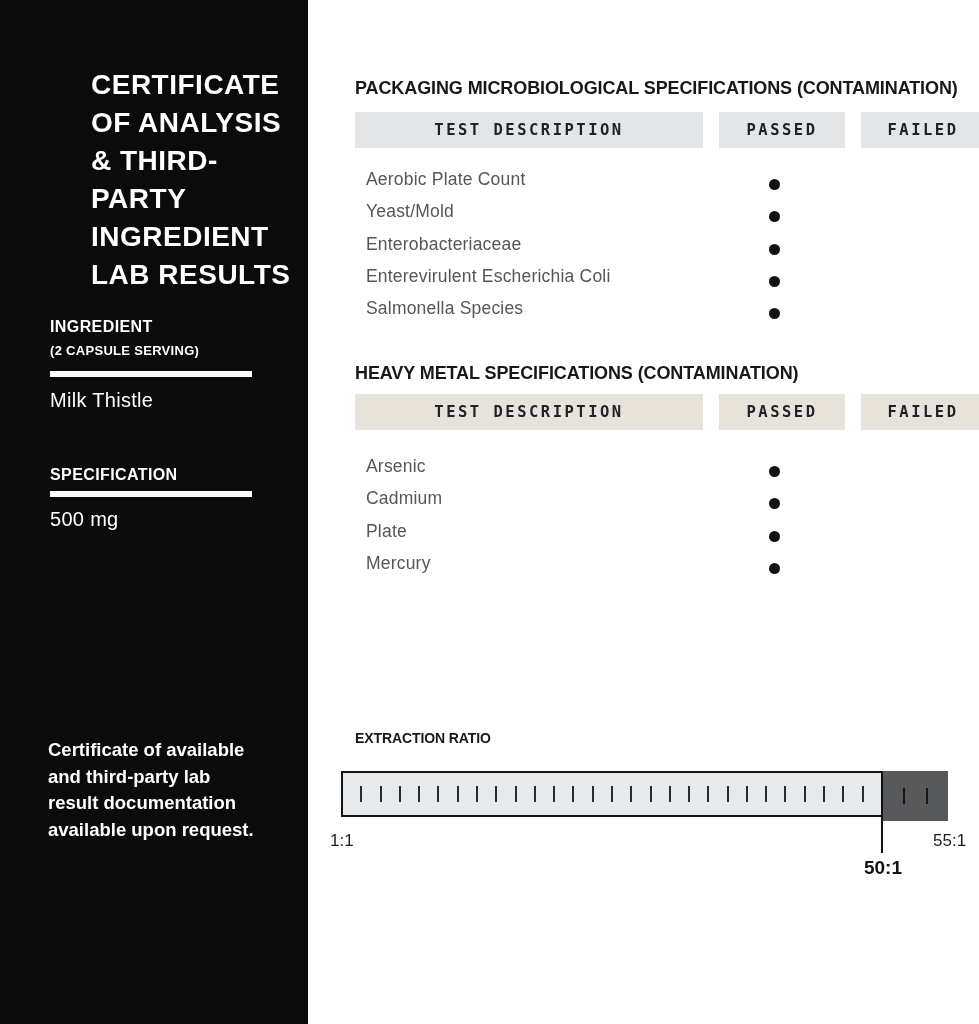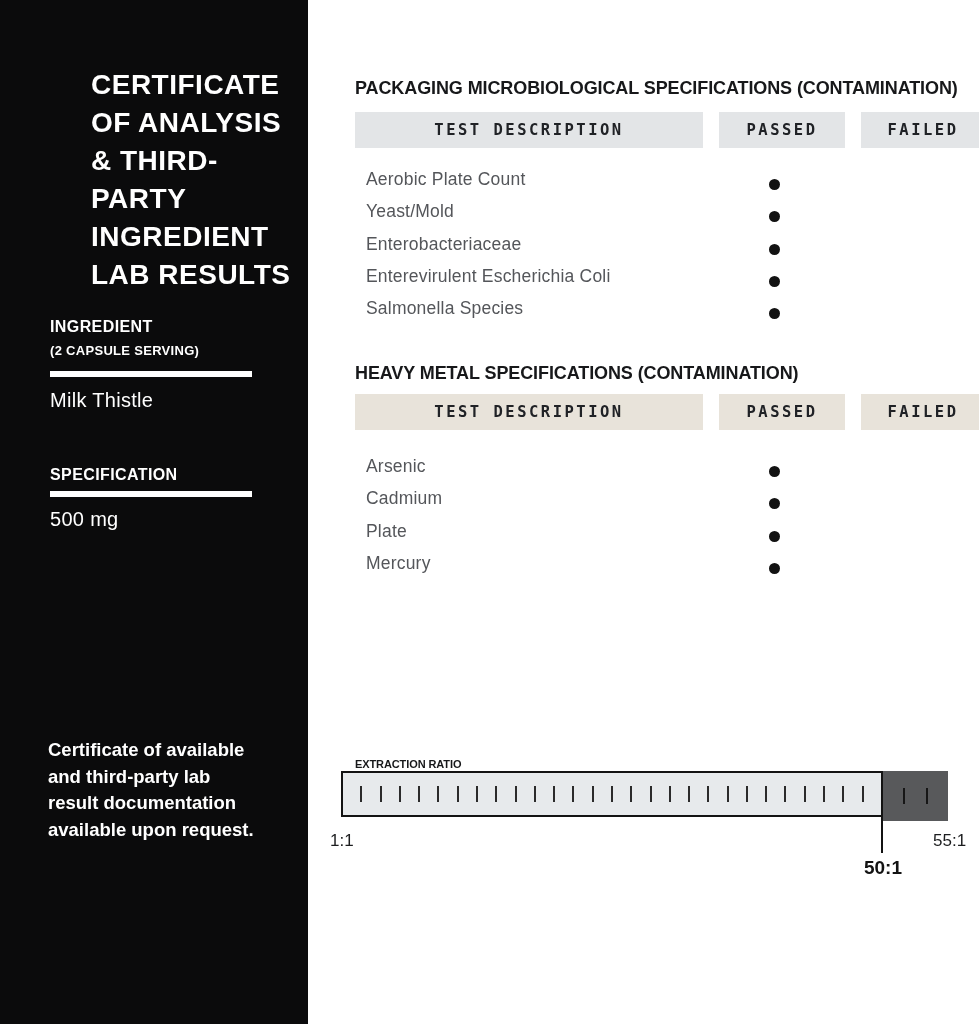--- a/index.html
+++ b/index.html
@@ -19,21 +19,21 @@
   .spec-label{position:absolute;left:50px;top:466px;font-size:16px;font-weight:bold;letter-spacing:.4px;}
   .spec-value{position:absolute;left:50px;top:508px;font-size:20px;font-weight:400;letter-spacing:.3px;}
   .panel-footer{position:absolute;left:48px;top:737px;font-size:18.5px;font-weight:bold;line-height:26.5px;}
   .panel-footer .footer-line{display:block;}
 
   
   .sec-title{position:absolute;margin:0;font-size:18px;font-weight:bold;color:#17181a;
              white-space:nowrap;letter-spacing:-.1px;}
   .sec-title-1{left:355px;top:78px;}
   .sec-title-2{left:355px;top:363px;}
-  .sec-title-3{left:355px;top:730px;font-size:11px;margin-top:28px;}
+  .sec-title-3{left:355px;top:730px;font-size:14px;}
 
   .thead{position:absolute;left:355px;display:flex;gap:16px;height:36px;}
   .thead-1{top:112px;} .thead-2{top:394px;}
   .th{display:flex;align-items:center;justify-content:center;
       font-family:"DejaVu Sans Mono","Liberation Mono",monospace;font-weight:bold;
       font-size:15.5px;letter-spacing:2.5px;color:#202226;}
   .th-desc{width:348px;} .th-passed{width:126px;} .th-failed{width:124px;}
 
   .rows{position:absolute;left:355px;width:614px;}
   .rows-1{top:158px;} .rows-2{top:445px;}

